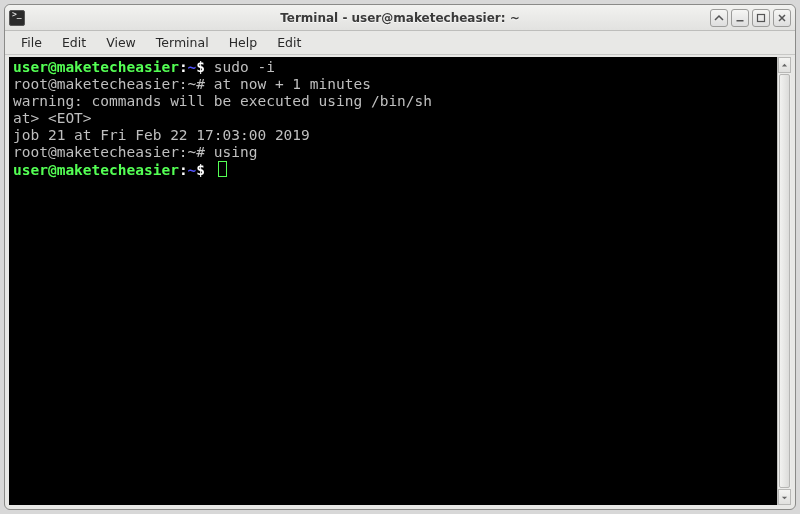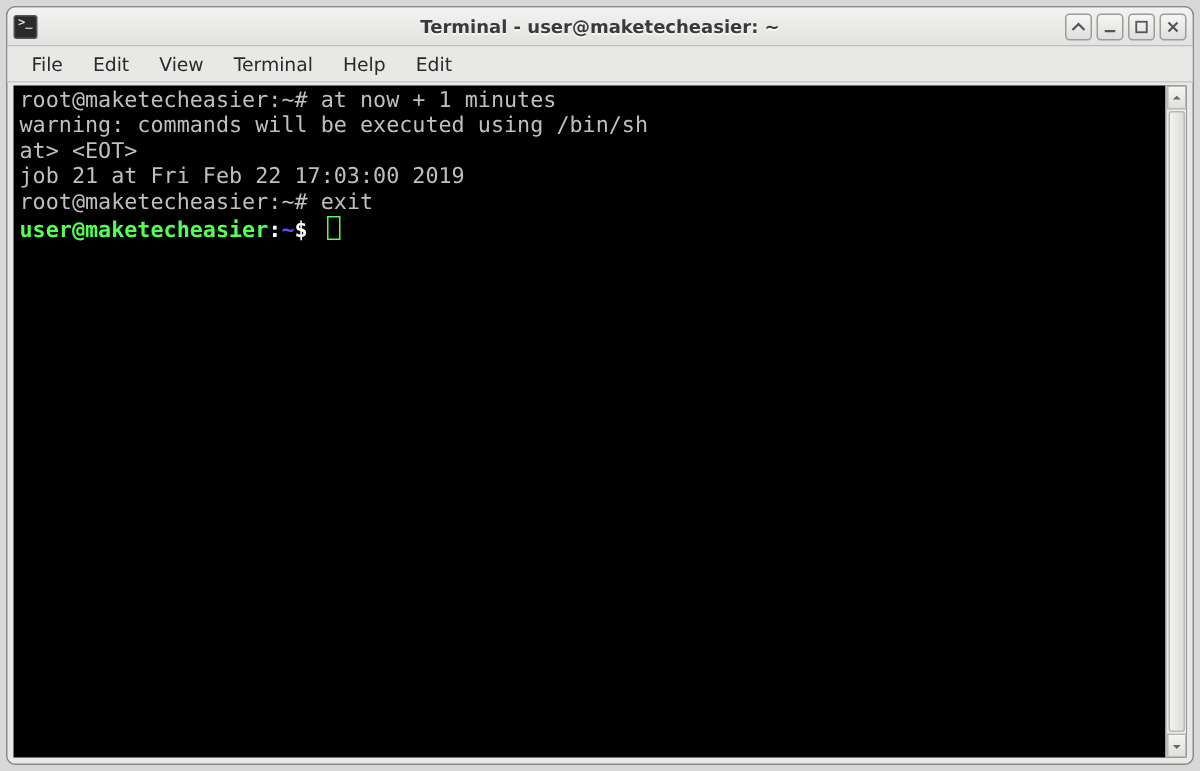--- a/index.html
+++ b/index.html
@@ -215,25 +215,26 @@
     <div class="menu-item">File</div>
     <div class="menu-item">Edit</div>
     <div class="menu-item">View</div>
     <div class="menu-item">Terminal</div>
     <div class="menu-item">Help</div>
     <div class="menu-item">Edit</div>
   </div>
 
   <div class="terminal-area">
     <div id="term-content">
+        <div class="term-line"><span class="green-bold">user@maketecheasier</span><span class="white-bold">:</span><span class="blue-bold">~</span><span class="white-bold">$ </span><span class="normal">sudo -i</span></div>
         <div class="term-line"><span class="normal">root@maketecheasier:~# </span><span class="normal">at now + 1 minutes</span></div>
         <div class="term-line"><span class="normal">warning: commands will be executed using /bin/sh</span></div>
         <div class="term-line"><span class="normal">at&gt; &lt;EOT&gt;</span></div>
         <div class="term-line"><span class="normal">job 21 at Fri Feb 22 17:03:00 2019</span></div>
-        <div class="term-line"><span class="normal">root@maketecheasier:~# </span><span class="normal">exit</span></div>
+        <div class="term-line"><span class="normal">root@maketecheasier:~# </span><span class="normal">using</span></div>
         <div class="term-line"><span class="green-bold">user@maketecheasier</span><span class="white-bold">:</span><span class="blue-bold">~</span><span class="white-bold">$ </span><span class="normal"></span><span class="cursor-block"></span></div>
       </div>
     <div class="scrollbar">
       <div class="sb-btn up">
         <svg viewBox="0 0 8 8">
             <path d="M1 5 L4 2 L7 5 Z" fill="#666"></path>
           </svg>
       </div>
       <div class="sb-thumb"></div>
       <div class="sb-btn down">

